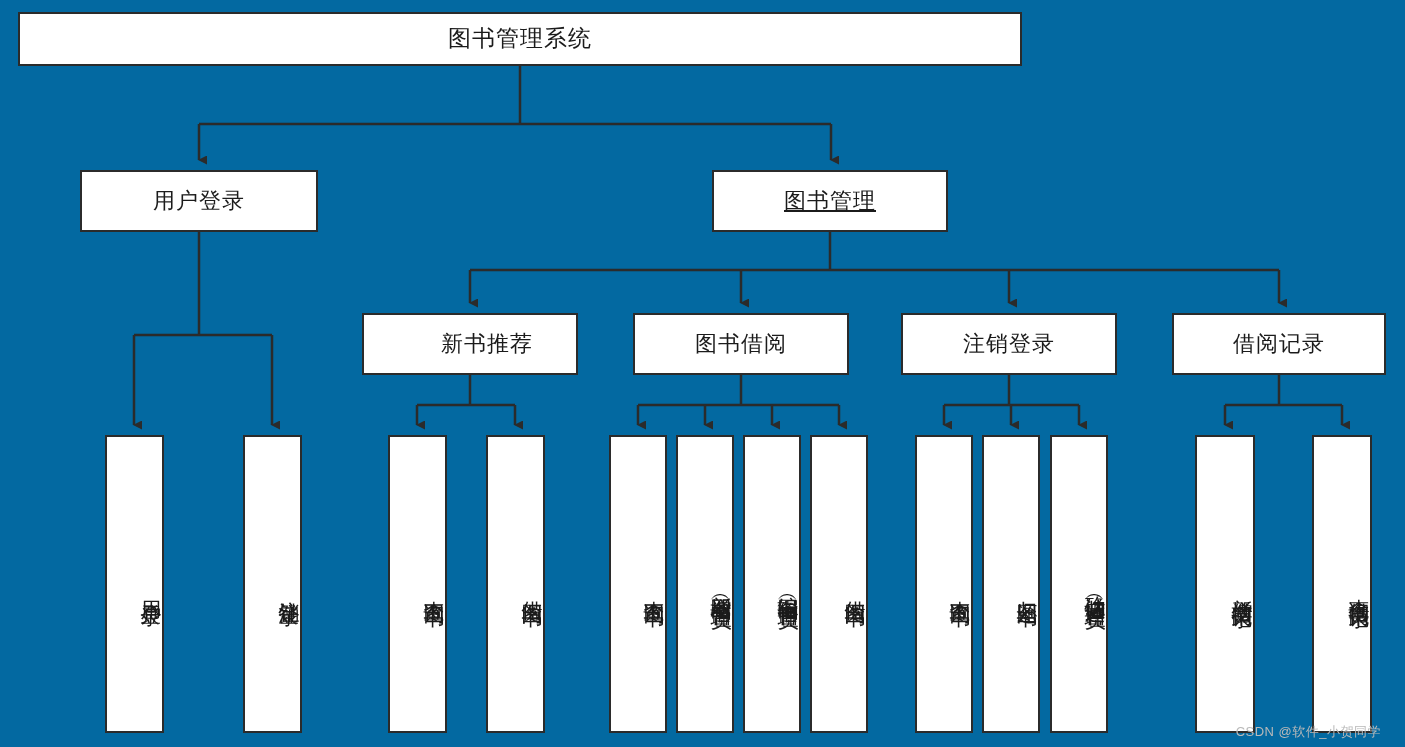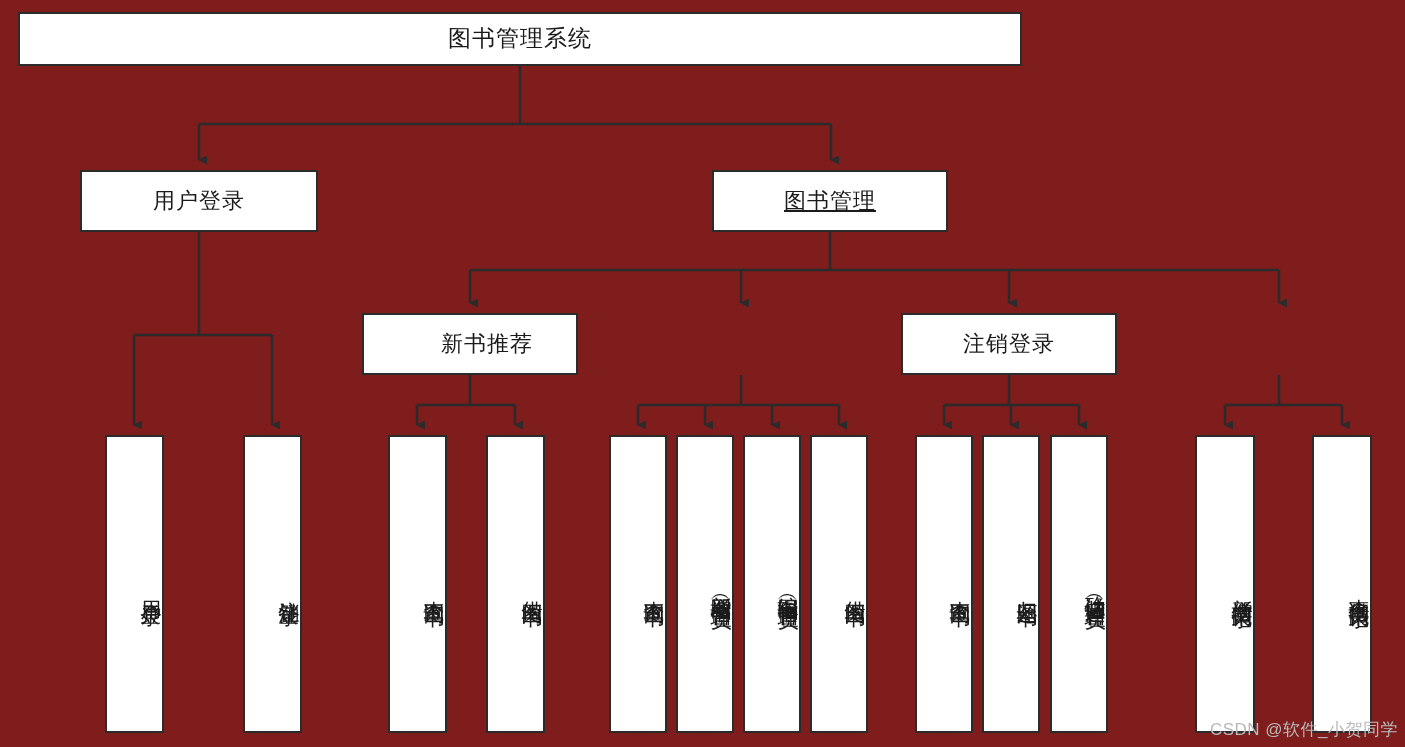--- a/index.html
+++ b/index.html
@@ -8,21 +8,21 @@
     padding: 0;
     background: #ffffff;
   }
   body {
     font-family: "Liberation Sans", "DejaVu Sans", sans-serif;
   }
   #diagram-root {
     position: relative;
     width: 1405px;
     height: 747px;
-    background: #7f1d1d;
+    background: #0369a1;
     overflow: hidden;
   }
   #diagram-svg {
     position: absolute;
     left: 0;
     top: 0;
     width: 1405px;
     height: 747px;
   }
   .node {
@@ -54,23 +54,23 @@
   .node.vertical > span {
     writing-mode: vertical-rl;
     text-orientation: upright;
     white-space: nowrap;
   }
   .node.root {
     font-size: 23px;
   }
   #watermark {
     position: absolute;
-    right: 7px;
+    right: 24px;
     bottom: 6px;
-    font-size: 17px;
+    font-size: 13px;
     color: #b9b9b9;
     letter-spacing: 0.5px;
     z-index: 5;
     user-select: none;
   }
 </style>
 </head>
 <body>
 
 <div id="diagram-root">
@@ -144,23 +144,29 @@
   <div class="node horizontal" style="left:80px; top:170px; width:238px; height:62px;">
     <span>用户登录</span>
   </div>
   <div class="node horizontal" style="left:712px; top:170px; width:236px; height:62px;text-decoration:underline;">
     <span>图书管理</span>
   </div>
 
   <div class="node horizontal" style="left:362px; top:313px; width:216px; height:62px;padding-left:34px;">
     <span>新书推荐</span>
   </div>
+  <div class="node horizontal" style="left:633px; top:313px; width:216px; height:62px;">
+    <span>图书借阅</span>
+  </div>
   <div class="node horizontal" style="left:901px; top:313px; width:216px; height:62px;">
     <span>注销登录</span>
   </div>
+  <div class="node horizontal" style="left:1172px; top:313px; width:214px; height:62px;">
+    <span>借阅记录</span>
+  </div>
 
   <div class="node vertical" style="left:105px; top:435px; width:59px; height:298px;">
     <span>用户登录</span>
   </div>
   <div class="node vertical" style="left:243px; top:435px; width:59px; height:298px;">
     <span>注销登录</span>
   </div>
 
   <div class="node vertical" style="left:388px; top:435px; width:59px; height:298px;">
     <span>查询图书</span>

